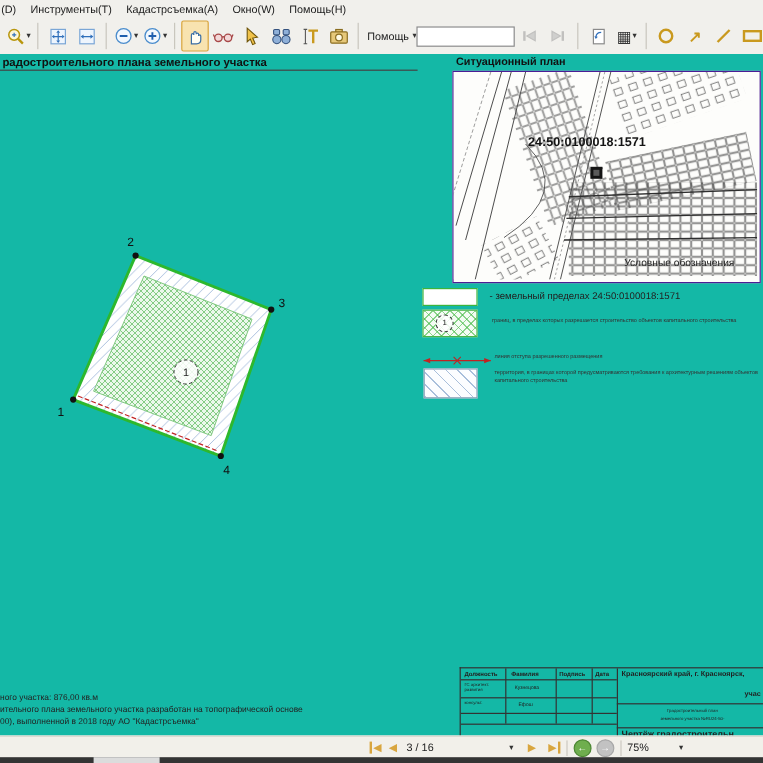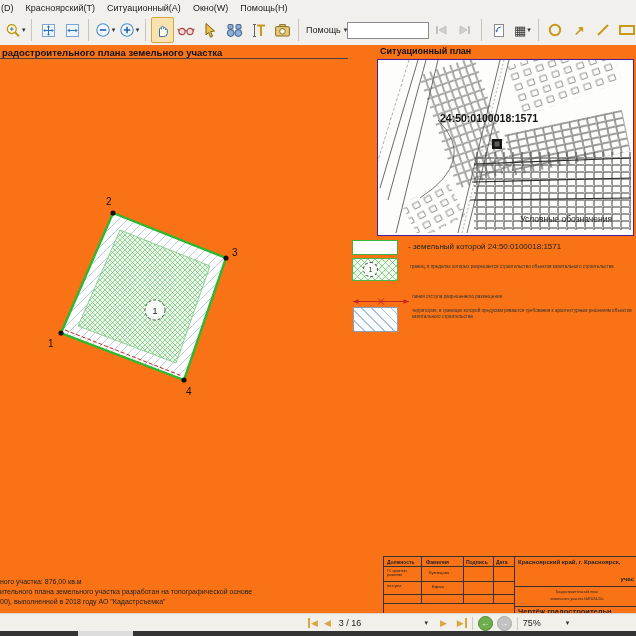--- a/index.html
+++ b/index.html
@@ -18,21 +18,21 @@
         border:1px solid transparent;border-radius:2px;margin:0 0.5px;}
   .tbtn.sel{background:#f8e3b0;border:1px solid #d8a43c;}
   .tsep{width:1px;height:22px;background:#c9c6bd;margin:0 4px;flex:0 0 1px;}
   .caret{font-size:7px;color:#333;margin-left:1px;}
   .find-label{font-size:9px;color:#222;margin:0 2px 0 3px;}
   .search-input{width:76px;height:15px;border:1px solid #8a8a8a;font-size:9px;padding:0 2px;
                 font-family:"Liberation Sans",sans-serif;}
   .gold{color:#c9991e;font-weight:bold;}
   .halftone{font-size:13px;color:#333;line-height:13px;}
   
-  .docarea{position:absolute;left:0;top:45px;width:636px;height:568px;background:#f97316;overflow:hidden;}
+  .docarea{position:absolute;left:0;top:45px;width:636px;height:568px;background:#14b8a6;overflow:hidden;}
   .doc-title{position:absolute;left:2px;top:2px;font-size:9.5px;font-weight:bold;color:#111;white-space:nowrap;}
   .doc-title-line{position:absolute;left:0;top:13px;width:348px;height:1px;background:#444;}
   .map-title{position:absolute;left:380px;top:1px;font-size:9px;font-weight:bold;color:#111;}
   .map-box{position:absolute;left:377px;top:14px;width:255px;height:175px;border:1px solid #4c1d95;background:#fdfdfb;}
   .legend-title{position:absolute;left:420px;top:169px;width:192px;text-align:right;font-size:8.5px;color:#222;}
   .lg-box1{position:absolute;left:352px;top:195px;width:44px;height:13px;background:#fff;border:1.5px solid #3cb43c;}
   .lg-text1{position:absolute;left:408px;top:197px;font-size:8px;color:#222;white-space:nowrap;}
   .hatch-green{background:
       repeating-linear-gradient(45deg, rgba(70,185,70,.6) 0 1px, transparent 1px 5px),
       repeating-linear-gradient(-45deg, rgba(70,185,70,.6) 0 1px, transparent 1px 5px),
@@ -74,22 +74,22 @@
   .bottombar{position:absolute;left:0;top:631px;width:636px;height:5px;background:#343434;}
   .bottombar .lightseg{position:absolute;left:78px;top:0;width:55px;height:5px;background:#dcdcdc;}
 </style>
 </head>
 <body>
 
 <div class="screen">
 
   <div class="menubar">
     <span class="menu-item">(D)</span>
-    <span class="menu-item">Красноярский(T)</span>
-    <span class="menu-item">Ситуационный(A)</span>
+    <span class="menu-item">Инструменты(T)</span>
+    <span class="menu-item">Кадастрсъемка(A)</span>
     <span class="menu-item">Окно(W)</span>
     <span class="menu-item">Помощь(H)</span>
   </div>
 
   <div class="toolbar">
     <span class="tbtn">
       <svg width="17" height="17" viewBox="0 0 17 17">
         <circle cx="7" cy="7" r="4.6" fill="#fdf6d8" stroke="#b8960c" stroke-width="1.3"></circle>
         <line x1="10.5" y1="10.5" x2="14.5" y2="14.5" stroke="#b8960c" stroke-width="2"></line>
         <path d="M7 5.2v3.6 M5.2 7h3.6" stroke="#2f6fba" stroke-width="1"></path>
@@ -277,21 +277,21 @@
 
         <text x="62" y="62" font-size="10.5" font-weight="bold" fill="#141414">24:50:0100018:1571</text>
         <rect x="114" y="79" width="10" height="10" fill="#141414"></rect>
         <rect x="116.5" y="81.5" width="5" height="5" fill="#ffffff" opacity="0.3"></rect>
       </svg>
     </div>
 
     <div class="legend-title">Условные обозначения</div>
 
     <div class="lg-box1"></div>
-    <div class="lg-text1">- земельный которой 24:50:0100018:1571</div>
+    <div class="lg-text1">- земельный пределах 24:50:0100018:1571</div>
 
     <div class="lg-box2 hatch-green">
       <span class="lg-circle">1</span>
     </div>
     <div class="lg-text2 tinytext">границ, в пределах которых разрешается строительство объектов капитального строительства</div>
 
     <div class="lg-line3">
       <svg width="58" height="9" viewBox="0 0 58 9">
         <line x1="1" y1="4.5" x2="57" y2="4.5" stroke="#c22222" stroke-width="0.9"></line>
         <path d="M1 4.5 l5.5 -2.2 v4.4 z" fill="#c22222"></path>

